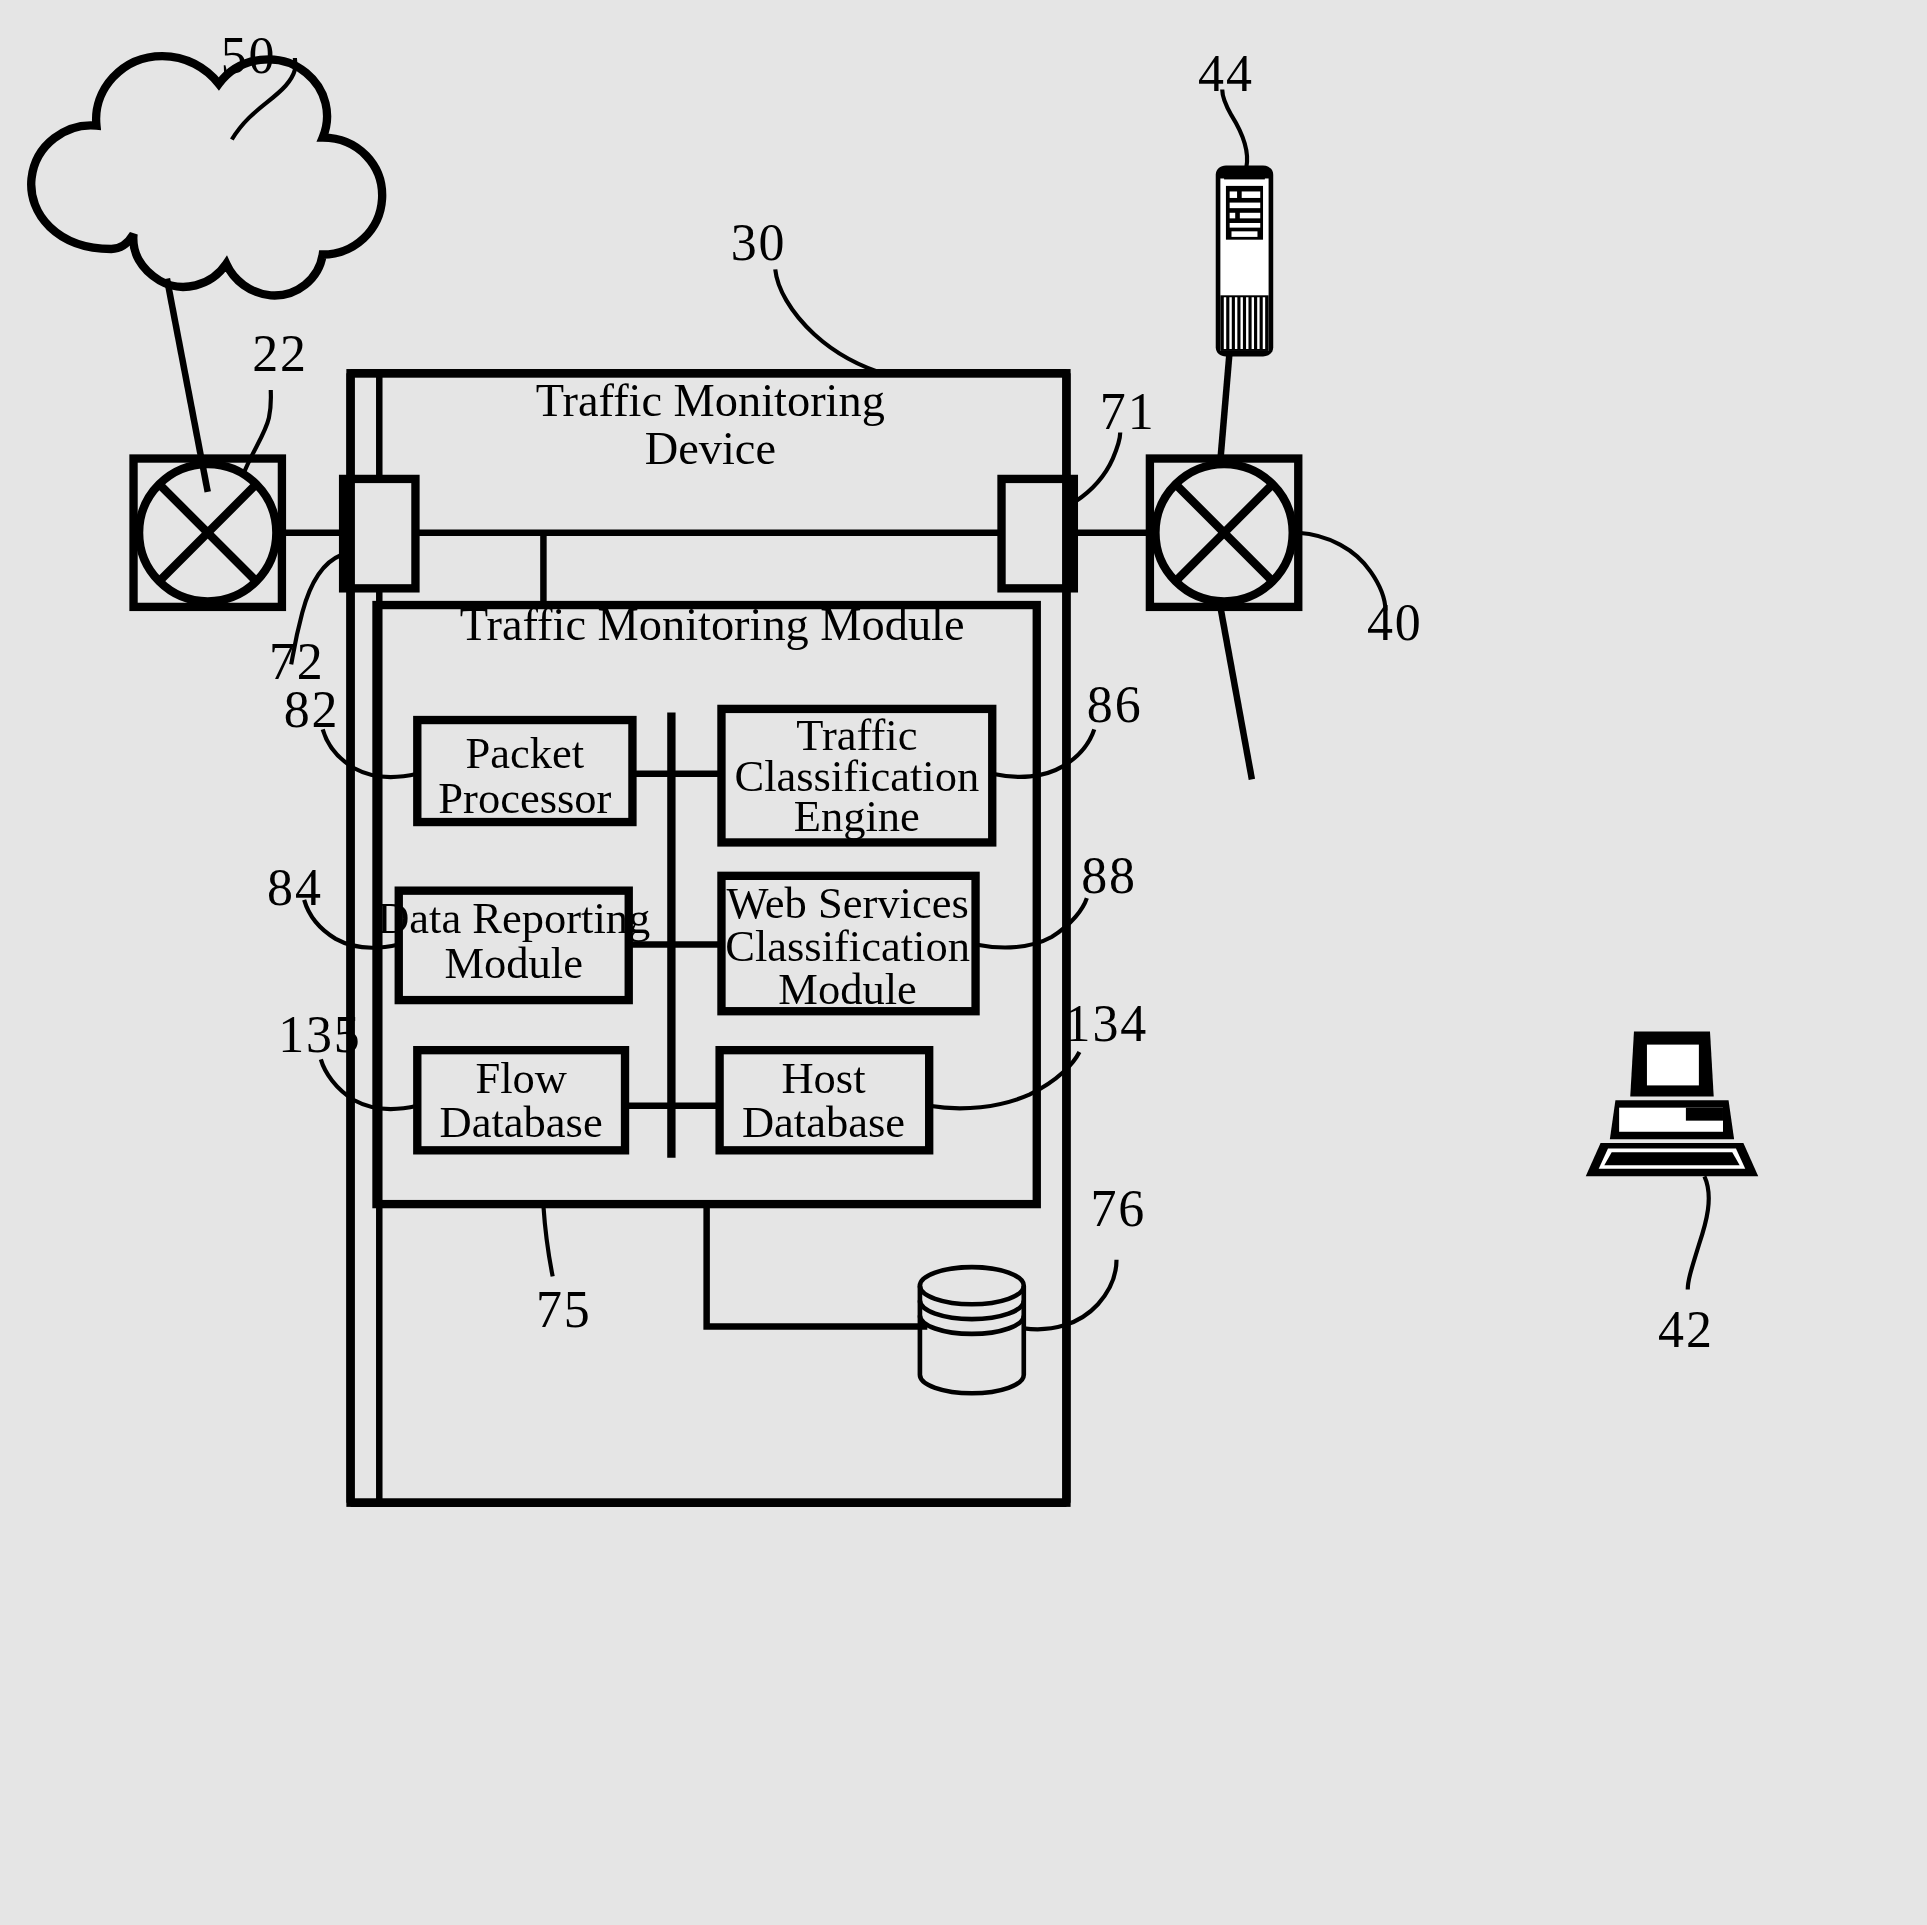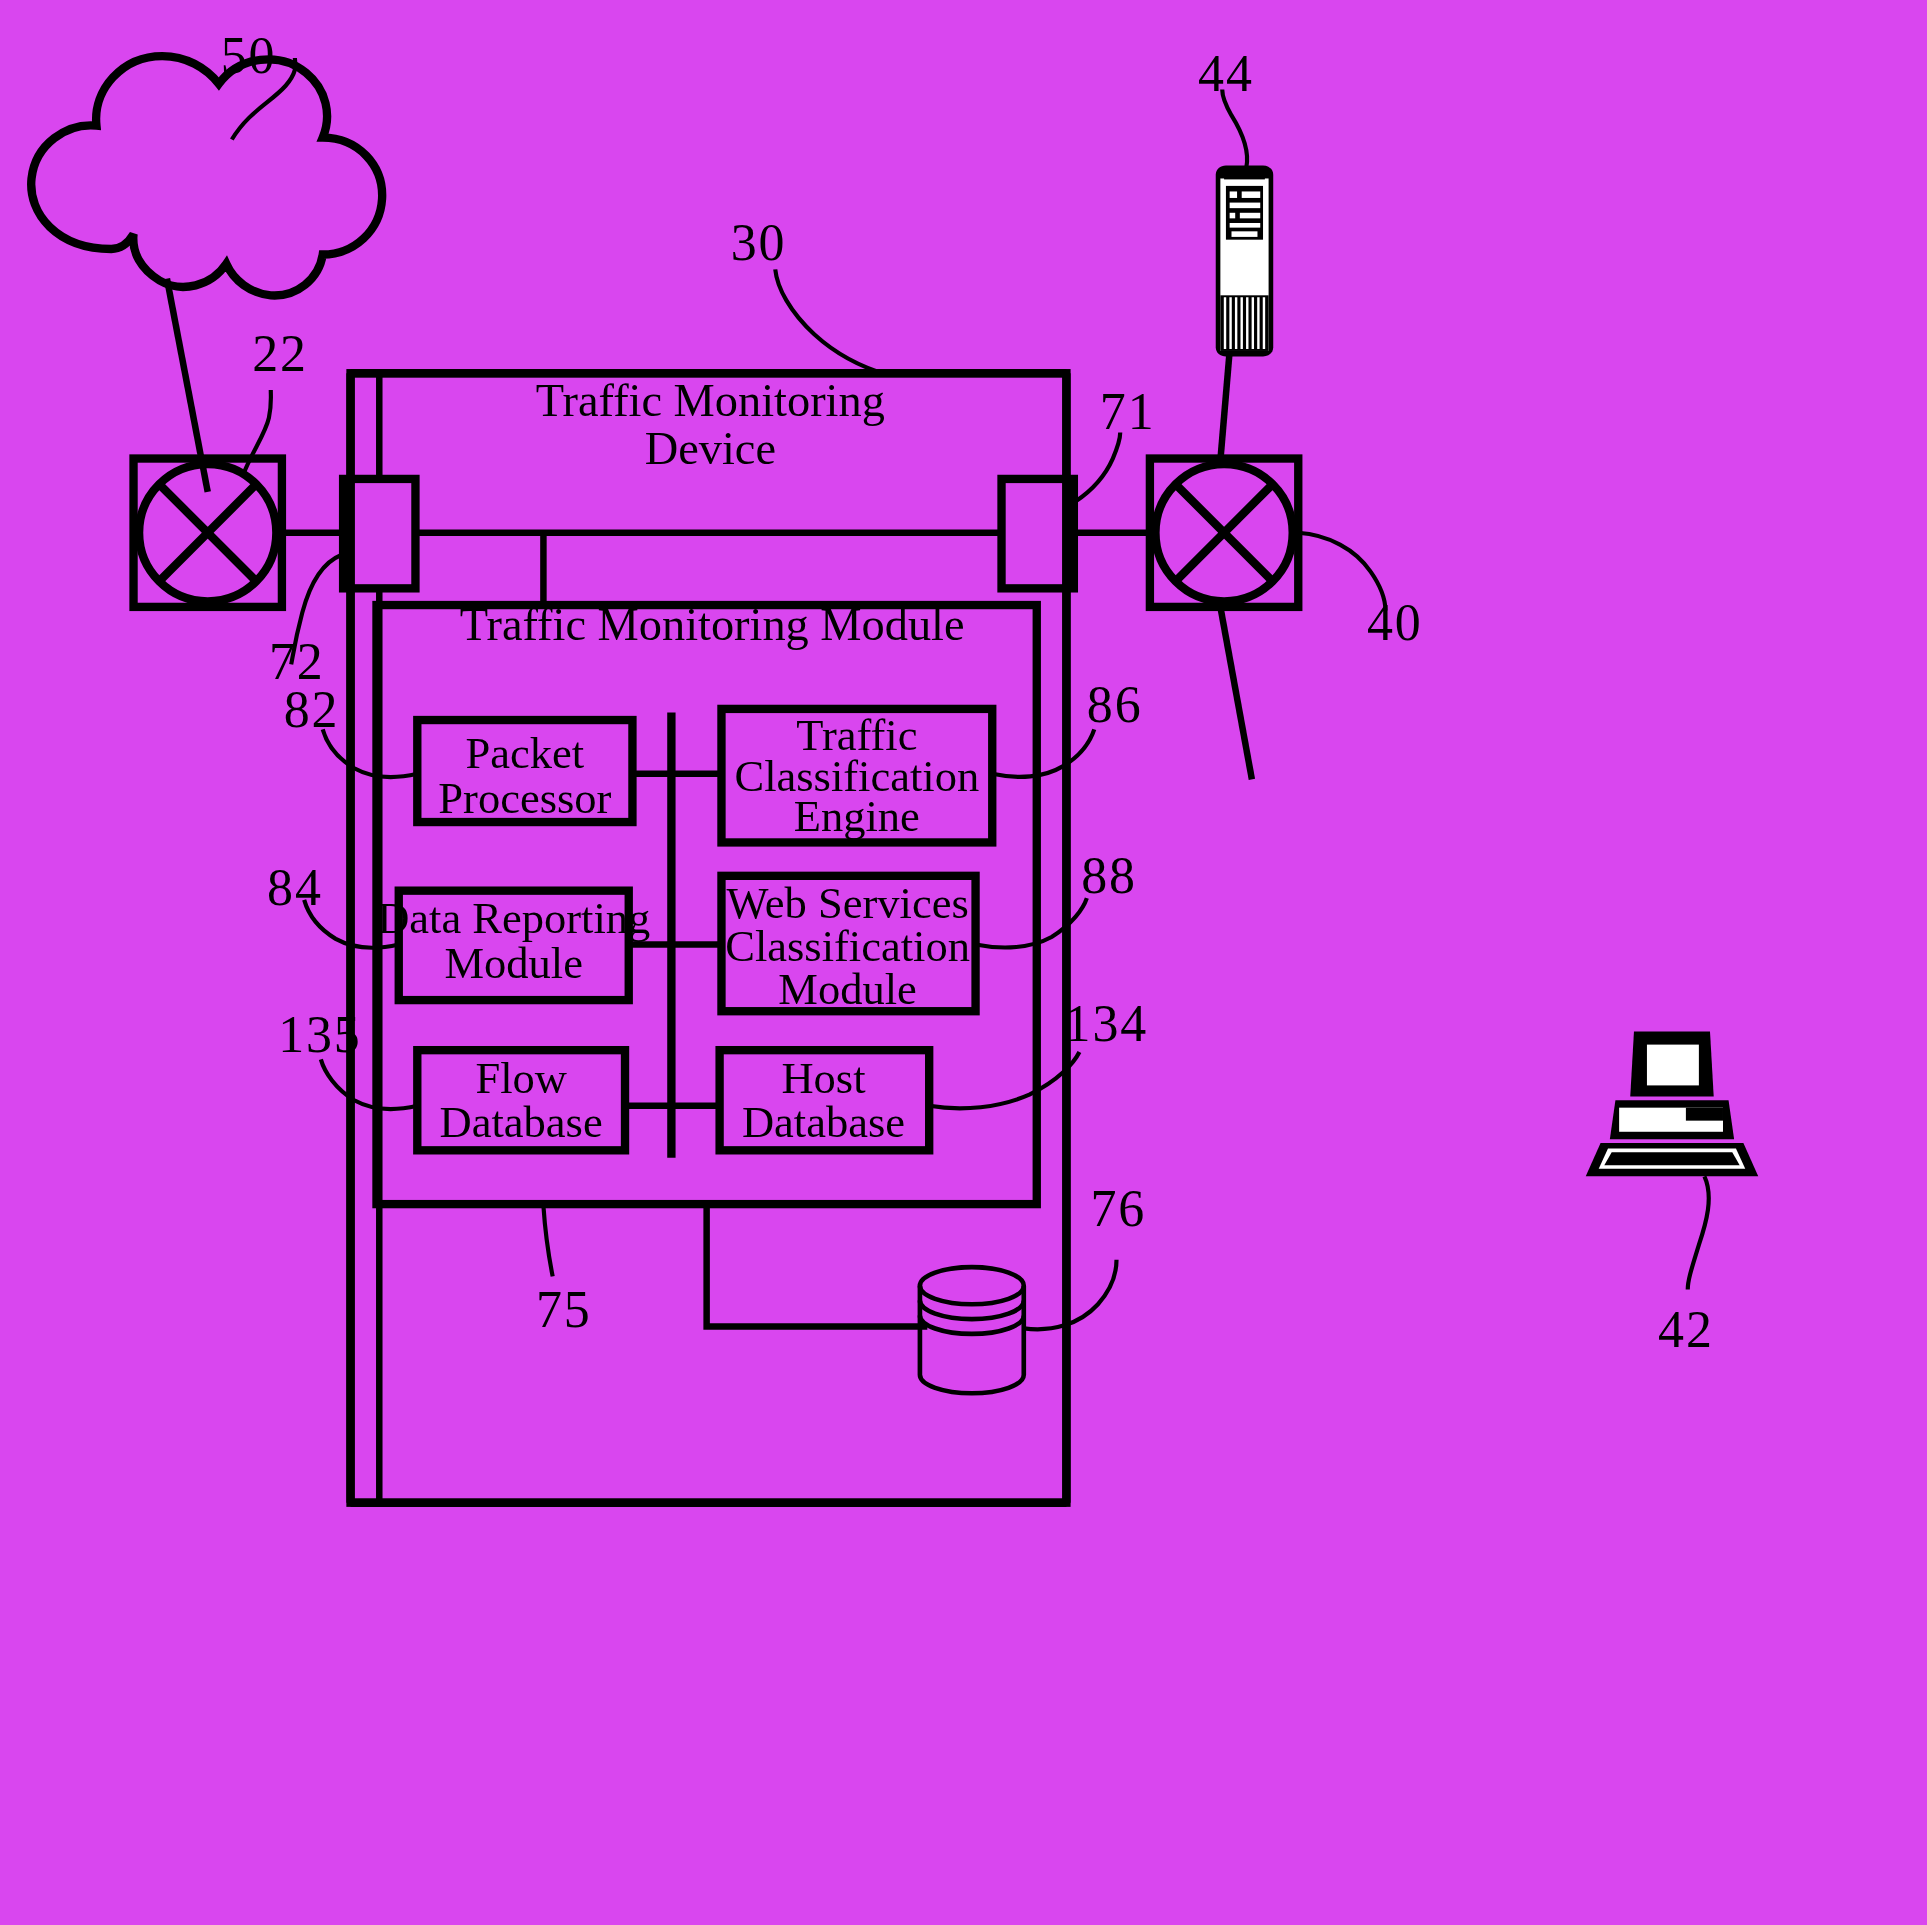--- a/index.html
+++ b/index.html
@@ -7,21 +7,21 @@
     padding: 0;
     background: #ffffff;
   }
   body {
     font-family: "Liberation Serif", "DejaVu Serif", serif;
   }
   #figure {
     position: relative;
     width: 1927px;
     height: 1926px;
-    background: #d946ef;
+    background: #e5e5e5;
     overflow: hidden;
   }
   #figure svg {
     position: absolute;
     top: 0;
     left: 0;
     width: 1927px;
     height: 1926px;
   }
   .stroke {

